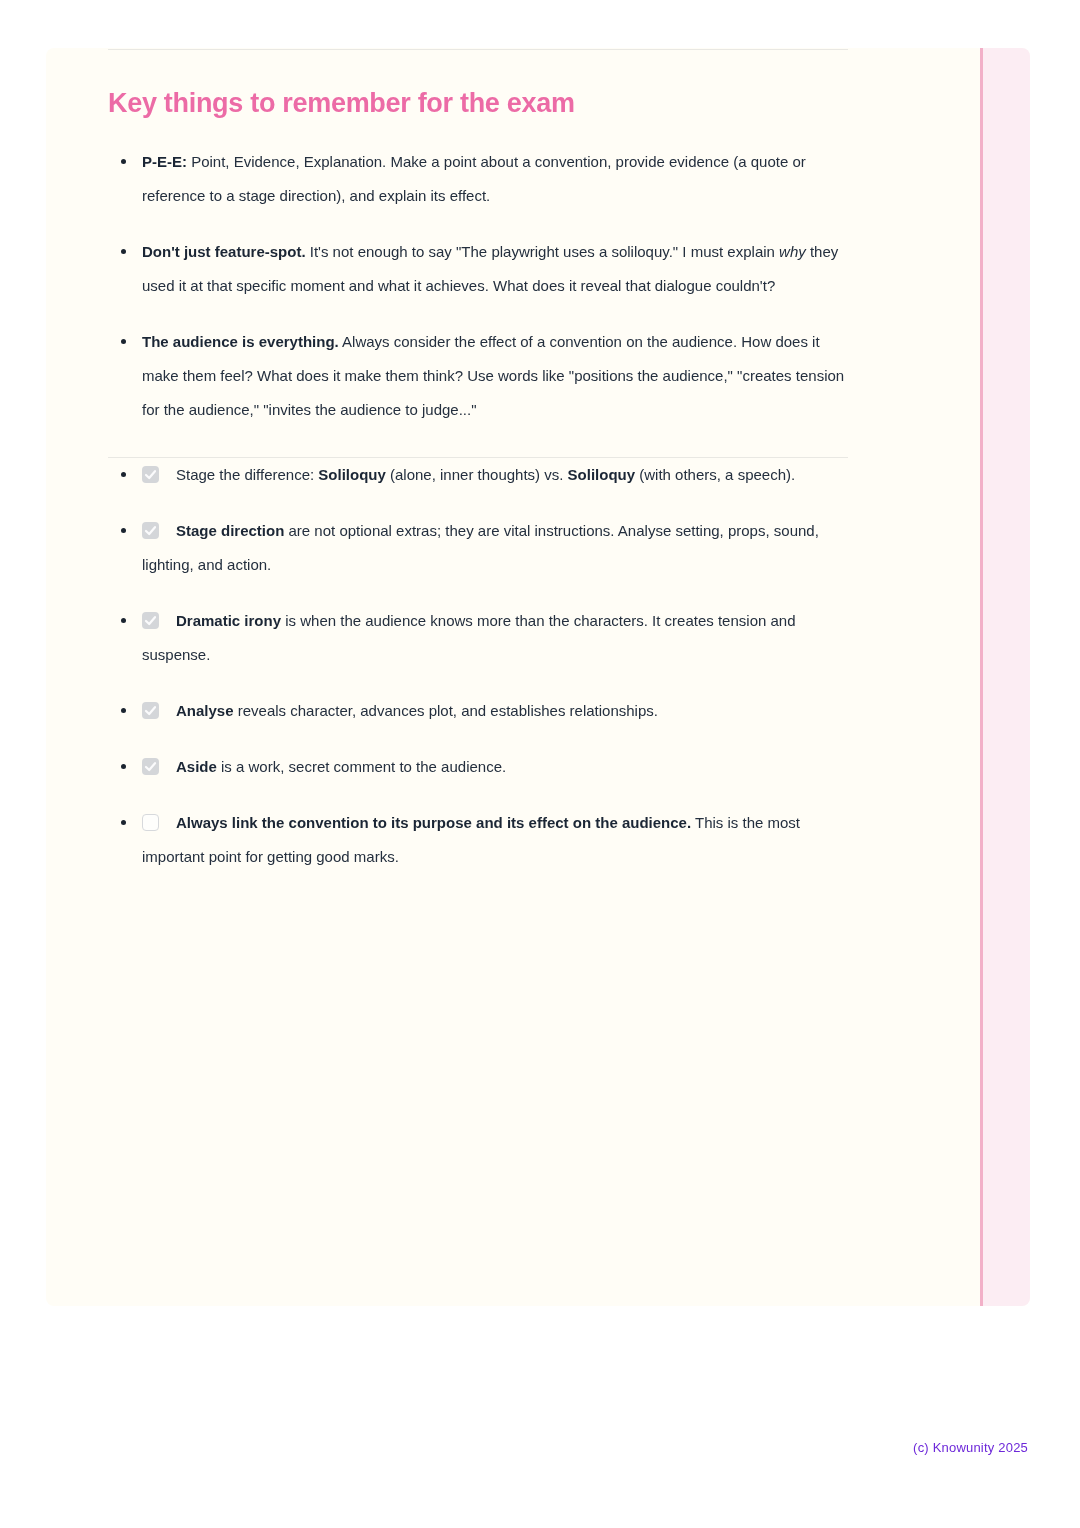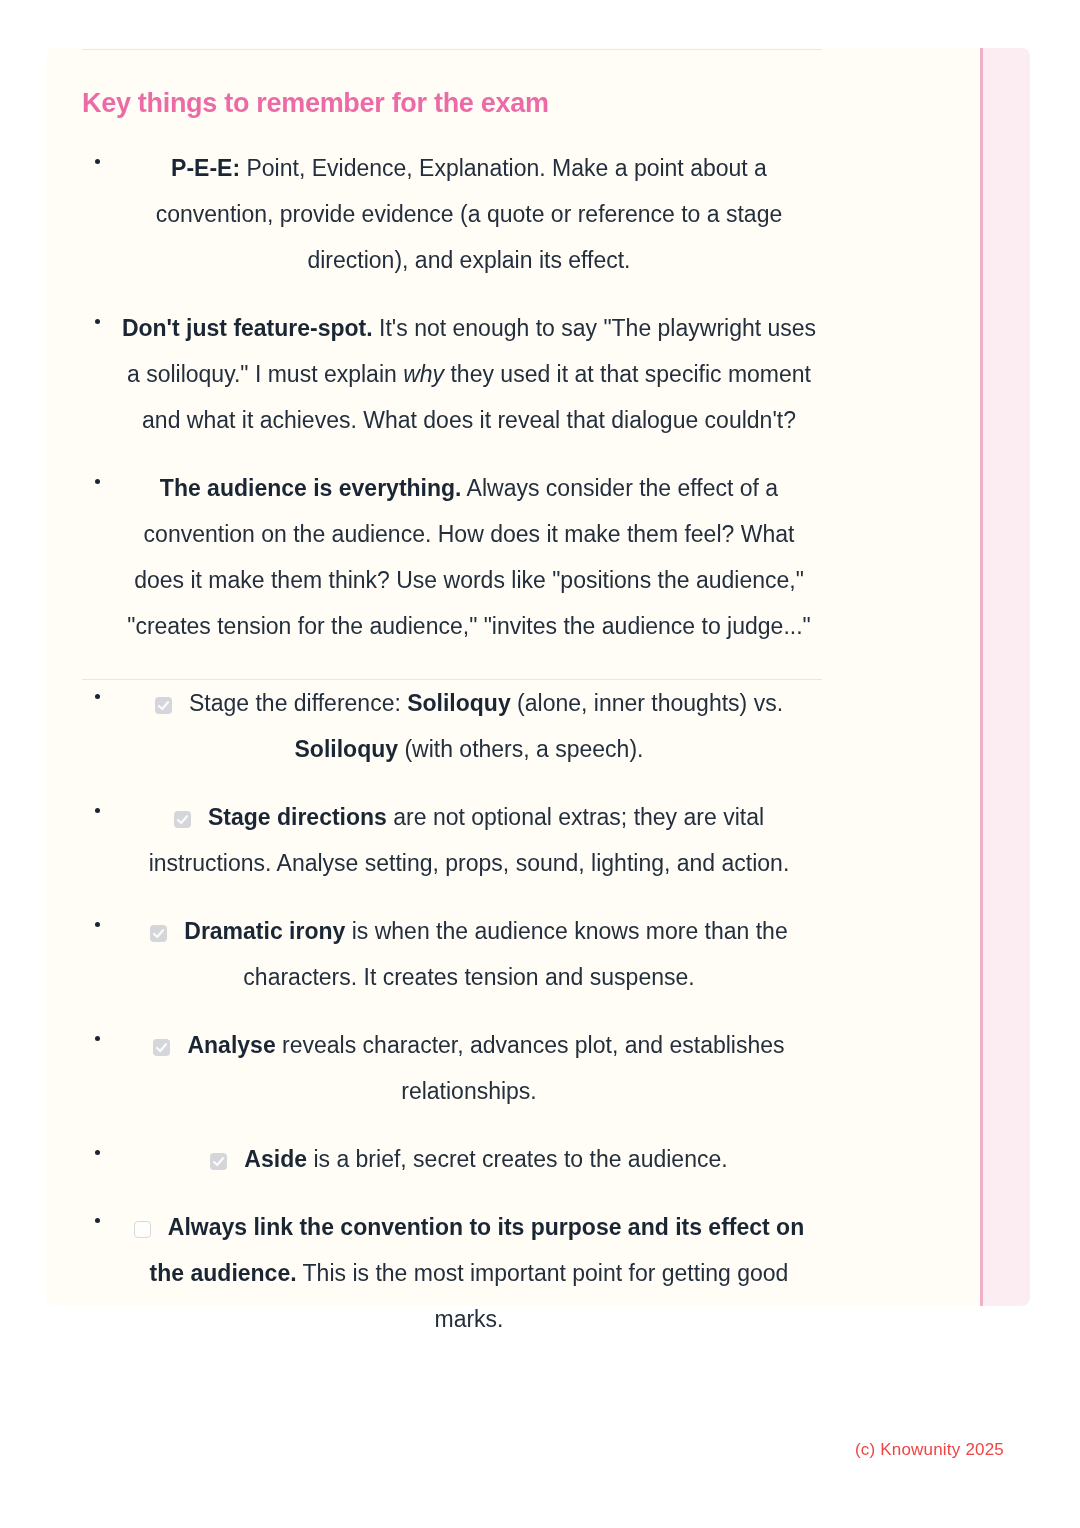--- a/index.html
+++ b/index.html
@@ -24,21 +24,21 @@
     right: 0;
     bottom: 0;
     width: 50px;
     background: #fcedf3;
     border-left: 3px solid #f2b0c8;
     border-radius: 0 8px 8px 0;
   }
   .content {
     position: absolute;
     top: 0;
-    left: 36px;
+    left: 62px;
     width: 740px;
   }
   hr.rule {
     border: none;
     border-top: 1px solid #e9e8e3;
     margin: 0;
   }
   hr.top-rule { margin-top: 1px; }
   hr.mid-rule { margin-top: 30px; }
   h2.section-title {
@@ -46,25 +46,24 @@
     font-size: 27px;
     font-weight: 700;
     letter-spacing: -0.3px;
     margin-top: 38px;
     margin-bottom: 26px;
   }
   ul.notes-list { list-style: none; }
   ul.notes-list li {
     position: relative;
     padding-left: 34px;
-    font-size: 23px;
-    line-height: 46px;
+    font-size: 15px;
+    line-height: 34px;
     margin-bottom: 22px;
     color: #242f3e;
-    text-align: center;
   }
   ul.notes-list li::before {
     content: "";
     position: absolute;
     left: 13px;
     top: 14px;
     width: 5px;
     height: 5px;
     border-radius: 50%;
     background: #1b2430;
@@ -82,23 +81,23 @@
   }
   .checkbox.checked { background: #d4d6d9; }
   .checkbox.checked svg { position: absolute; left: 0; top: 0; }
   .checkbox.unchecked {
     background: #fefefc;
     border: 1.5px solid #d7d9dc;
   }
   .footer {
     position: absolute;
     top: 1440px;
-    right: 76px;
-    font-size: 17px;
-    color: #ef4444;
+    right: 52px;
+    font-size: 13px;
+    color: #6d28d9;
     letter-spacing: 0.2px;
   }
 </style>
 </head>
 <body>
 
 <div class="card">
   <div class="edge-strip"></div>
   <div class="content">
     <hr class="rule top-rule">
@@ -108,28 +107,28 @@
         <li><span class="b ">Don't just feature-spot.</span><span class=""> It's not enough to say "The playwright uses a soliloquy." I must explain </span><span class="i">why</span><span class=""> they used it at that specific moment and what it achieves. What does it reveal that dialogue couldn't?</span></li>
         <li><span class="b ">The audience is everything.</span><span class=""> Always consider the effect of a convention on the audience. How does it make them feel? What does it make them think? Use words like "positions the audience," "creates tension for the audience," "invites the audience to judge..."</span></li>
       </ul>
     <hr class="rule mid-rule">
     <ul class="notes-list" id="revision-checklist">
         <li><span class="checkbox checked"><svg width="17" height="17" viewBox="0 0 17 17">
               <polyline points="4,9 7.2,12 13,5.2" fill="none" stroke="#fbfbfc" stroke-width="2.2" stroke-linecap="round" stroke-linejoin="round"></polyline>
             </svg></span><span class="">Stage the difference: </span><span class="b ">Soliloquy</span><span class=""> (alone, inner thoughts) vs. </span><span class="b ">Soliloquy</span><span class=""> (with others, a speech).</span></li>
         <li><span class="checkbox checked"><svg width="17" height="17" viewBox="0 0 17 17">
               <polyline points="4,9 7.2,12 13,5.2" fill="none" stroke="#fbfbfc" stroke-width="2.2" stroke-linecap="round" stroke-linejoin="round"></polyline>
-            </svg></span><span class="b ">Stage directions</span><span class=""> are not optional extras; they are vital instructions. Analyse setting, props, sound, lighting, and action.</span></li>
+            </svg></span><span class="b ">Stage direction</span><span class=""> are not optional extras; they are vital instructions. Analyse setting, props, sound, lighting, and action.</span></li>
         <li><span class="checkbox checked"><svg width="17" height="17" viewBox="0 0 17 17">
               <polyline points="4,9 7.2,12 13,5.2" fill="none" stroke="#fbfbfc" stroke-width="2.2" stroke-linecap="round" stroke-linejoin="round"></polyline>
             </svg></span><span class="b ">Dramatic irony</span><span class=""> is when the audience knows more than the characters. It creates tension and suspense.</span></li>
         <li><span class="checkbox checked"><svg width="17" height="17" viewBox="0 0 17 17">
               <polyline points="4,9 7.2,12 13,5.2" fill="none" stroke="#fbfbfc" stroke-width="2.2" stroke-linecap="round" stroke-linejoin="round"></polyline>
             </svg></span><span class="b ">Analyse</span><span class=""> reveals character, advances plot, and establishes relationships.</span></li>
         <li><span class="checkbox checked"><svg width="17" height="17" viewBox="0 0 17 17">
               <polyline points="4,9 7.2,12 13,5.2" fill="none" stroke="#fbfbfc" stroke-width="2.2" stroke-linecap="round" stroke-linejoin="round"></polyline>
-            </svg></span><span class="b ">Aside</span><span class=""> is a brief, secret creates to the audience.</span></li>
+            </svg></span><span class="b ">Aside</span><span class=""> is a work, secret comment to the audience.</span></li>
         <li><span class="checkbox unchecked"></span><span class="b ">Always link the convention to its purpose and its effect on the audience.</span><span class=""> This is the most important point for getting good marks.</span></li>
       </ul>
   </div>
 </div>
 
 <div class="footer">(c) Knowunity 2025</div>
 
 </body></html>

